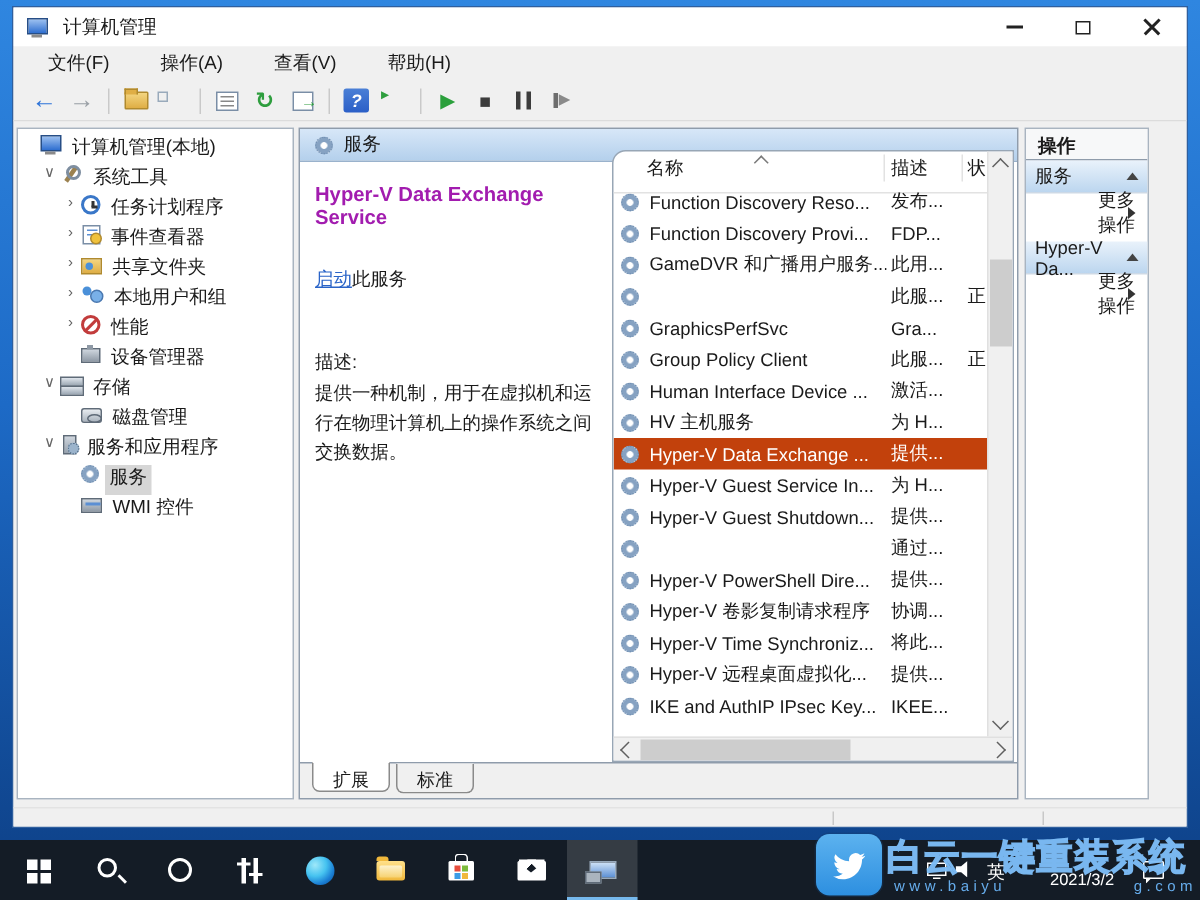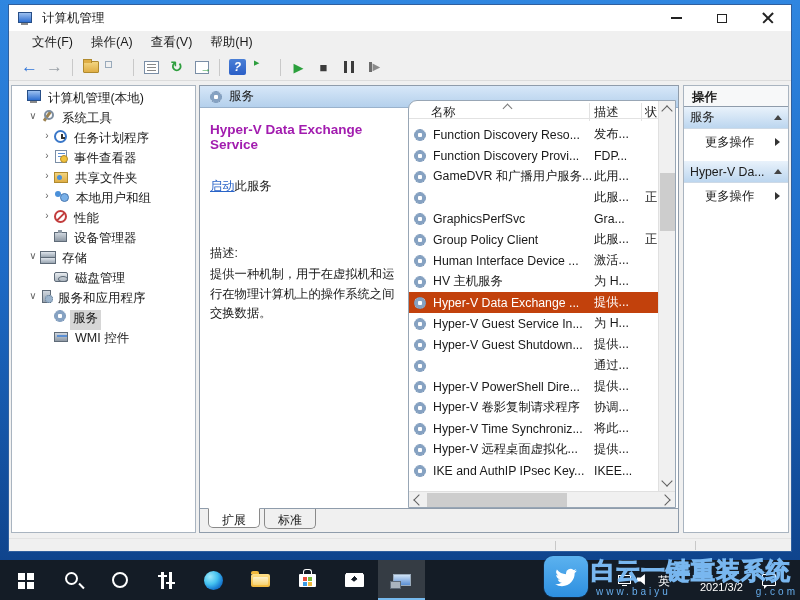--- a/index.html
+++ b/index.html
@@ -15,21 +15,21 @@
   .titlebar { height:26px; background:#fff; display:flex; align-items:center; padding-left:8px; }
   .titlebar .title { margin-left:6px; font-size:12.5px; }
   .winbtns { margin-left:auto; display:flex; height:100%; }
   .wbtn { width:46px; height:100%; display:flex; align-items:center; justify-content:center; position:relative; }
   .i-min { width:11px; height:2px; background:#222; }
   .i-max { width:10px; height:9px; border:1.3px solid #222; }
   .i-close { width:12px; height:12px; position:relative; }
   .i-close::before,.i-close::after { content:""; position:absolute; left:-1px; top:5px; width:14px; height:1.6px; background:#222; }
   .i-close::before { transform:rotate(45deg); } .i-close::after { transform:rotate(-45deg); }
 
-  .menubar { height:23px; background:#f0f0f0; display:flex; align-items:center; padding-left:14px; gap:0; }
+  .menubar { height:23px; background:#f0f0f0; display:flex; align-items:center; padding-left:14px; gap:16px; }
   .menu-item { padding:2px 9px; font-size:12.5px; }
 
   .toolbar { height:27px; background:#f0f0f0; border-bottom:1px solid #dcdcdc; display:flex; align-items:center; padding-left:8px; }
   .tbtn { width:25px; height:23px; display:flex; align-items:center; justify-content:center; position:relative; flex:none; }
   .tbtn.sep { margin-right:11px; }
   .tbtn.sep::after { content:""; position:absolute; right:-6px; top:3px; height:17px; border-left:1px solid #c9c9c9; }
   .ico-tb-back::before { content:"←"; color:#2f74d8; font-weight:bold; font-size:17px; }
   .ico-tb-forward::before { content:"→"; color:#9aa0a6; font-weight:bold; font-size:17px; }
   .ico-tb-folder { width:16px; height:12px; background:linear-gradient(#f3d580,#dfae45); border:1px solid #b08a2e; border-radius:1px; position:relative; }
   .ico-tb-folder::before { content:""; position:absolute; left:-1px; top:-3px; width:7px; height:3px; background:#dfae45; border:1px solid #b08a2e; border-bottom:none; }
@@ -96,26 +96,26 @@
   
   .console { left:190px; top:4px; width:480px; bottom:5px; border:1px solid #8f9cab; overflow:hidden; }
   .chead { position:absolute; left:0; top:0; right:0; height:22px;
      background:linear-gradient(180deg,#cfe2f6,#aecbеб 100%);
      background:linear-gradient(180deg,#d7e7f8,#b4d0ec); display:flex; align-items:center; gap:7px; padding-left:10px;
      border-bottom:1px solid #9ab2cc; font-size:12.5px; }
   .detail { position:absolute; left:0; top:22px; width:208px; bottom:24px; background:#fff; padding:10px 10px 0 10px; overflow:hidden; }
   .dtitle { font-weight:bold; font-size:13.5px; color:#a21caf; margin-top:4px; }
   .dstart { margin-top:26px; font-size:12.3px; }
   .dstart a { color:#2a64c8; text-decoration:underline; }
-  .dlabel { margin-top:50px; font-size:12.3px; }
+  .dlabel { margin-top:38px; font-size:12.3px; }
   .dtext { margin-top:3px; font-size:12.3px; line-height:1.6; }
 
   .listpane { position:absolute; left:208px; top:14px; right:2px; bottom:24px; background:#fff;
      border:1px solid #98a6b5; border-top-left-radius:9px; overflow:hidden; }
-  .lheaders { position:absolute; left:0; top:0; right:17px; height:18px; border-bottom:1px solid #e2e2e2; font-size:12.3px; }
+  .lheaders { position:absolute; left:0; top:0; right:17px; height:28px; border-bottom:1px solid #e2e2e2; font-size:12.3px; }
   .lh { position:absolute; top:3px; color:#1a1a1a; }
   .lh.h-name { left:22px; } .lh.h-desc { left:185px; } .lh.h-status { left:236px; width:16px; overflow:hidden; }
   .lheaders .colsep { position:absolute; top:2px; height:18px; border-left:1px solid #e2e2e2; }
   .sortmark { position:absolute; left:95px; top:4px; width:7px; height:7px; border-left:1.5px solid #7a7a7a; border-top:1.5px solid #7a7a7a; transform:rotate(45deg); }
   .lrows { position:absolute; left:0; top:23px; right:17px; bottom:16px; overflow:hidden; }
   .lrow { position:relative; height:21px; display:flex; align-items:center; font-size:12.3px; white-space:nowrap; }
   .lrow .gear { flex:none; margin-left:5px; width:12px; height:12px; }
   .c-name { position:absolute; left:24px; width:158px; overflow:hidden; text-overflow:clip; }
   .c-desc { position:absolute; left:185px; width:48px; overflow:hidden; }
   .c-status { position:absolute; left:236px; width:16px; overflow:hidden; }
@@ -128,25 +128,25 @@
   .hscroll { position:absolute; left:0; right:0; bottom:0; height:16px; background:#f0f0f0; border-top:1px solid #e0e0e0; }
   .harrow { position:absolute; top:4px; width:8px; height:8px; border-left:1.5px solid #606060; border-top:1.5px solid #606060; }
   .harrow.left { left:6px; transform:rotate(-45deg); } .harrow.right { right:6px; transform:rotate(135deg); }
   .hthumb { position:absolute; left:18px; top:1px; width:140px; height:14px; background:#cdcdcd; }
 
   .tabsbar { position:absolute; left:0; right:0; bottom:0; height:24px; background:#f0f0f0; border-top:1px solid #8f9cab; padding-left:8px; display:flex; gap:4px; }
   .tab { padding:3px 13px 0 13px; font-size:12px; border:1px solid #8a8a8a; border-top:none; border-radius:0 0 5px 5px; height:20px; background:#f0f0f0; }
   .tab.active { background:#fff; border-top:1px solid #fff; margin-top:-1px; }
 
   
-  .actions { left:674px; top:4px; width:106px; bottom:5px; overflow:hidden; }
+  .actions { left:674px; top:4px; width:83px; bottom:5px; overflow:hidden; }
   .ahead { height:21px; font-weight:bold; font-size:12.5px; padding:3px 0 0 8px; border-bottom:1px solid #8f9cab; background:#f7f8f9; }
   .asec { height:22px; background:linear-gradient(180deg,#e9f2fb,#bcd6ef); border-bottom:1px solid #cdd9e6; display:flex; align-items:center; padding:0 6px; font-size:12.3px; }
   .asec .acollapse { margin-left:auto; width:0; height:0; border-left:4px solid transparent; border-right:4px solid transparent; border-bottom:5px solid #444; }
-  .amore { height:26px; display:flex; align-items:center; padding-left:21px; font-size:12.3px; position:relative; }
+  .amore { height:26px; display:flex; align-items:center; padding-left:48px; font-size:12.3px; position:relative; }
   .amore .aarrow { position:absolute; right:8px; width:0; height:0; border-top:4px solid transparent; border-bottom:4px solid transparent; border-left:5px solid #333; }
   .agap { height:6px; }
 
   
   .statusbar { height:13px; background:#f0f0f0; position:relative; border-top:1px solid #e3e3e3; }
   .statusbar i { position:absolute; top:2px; height:9px; border-left:1px solid #c8c8c8; }
   .statusbar i.s1 { right:95px; } .statusbar i.s2 { right:235px; }
 
   
   .taskbar { position:absolute; left:0; bottom:0; width:800px; height:40px; background:#141c26; }

